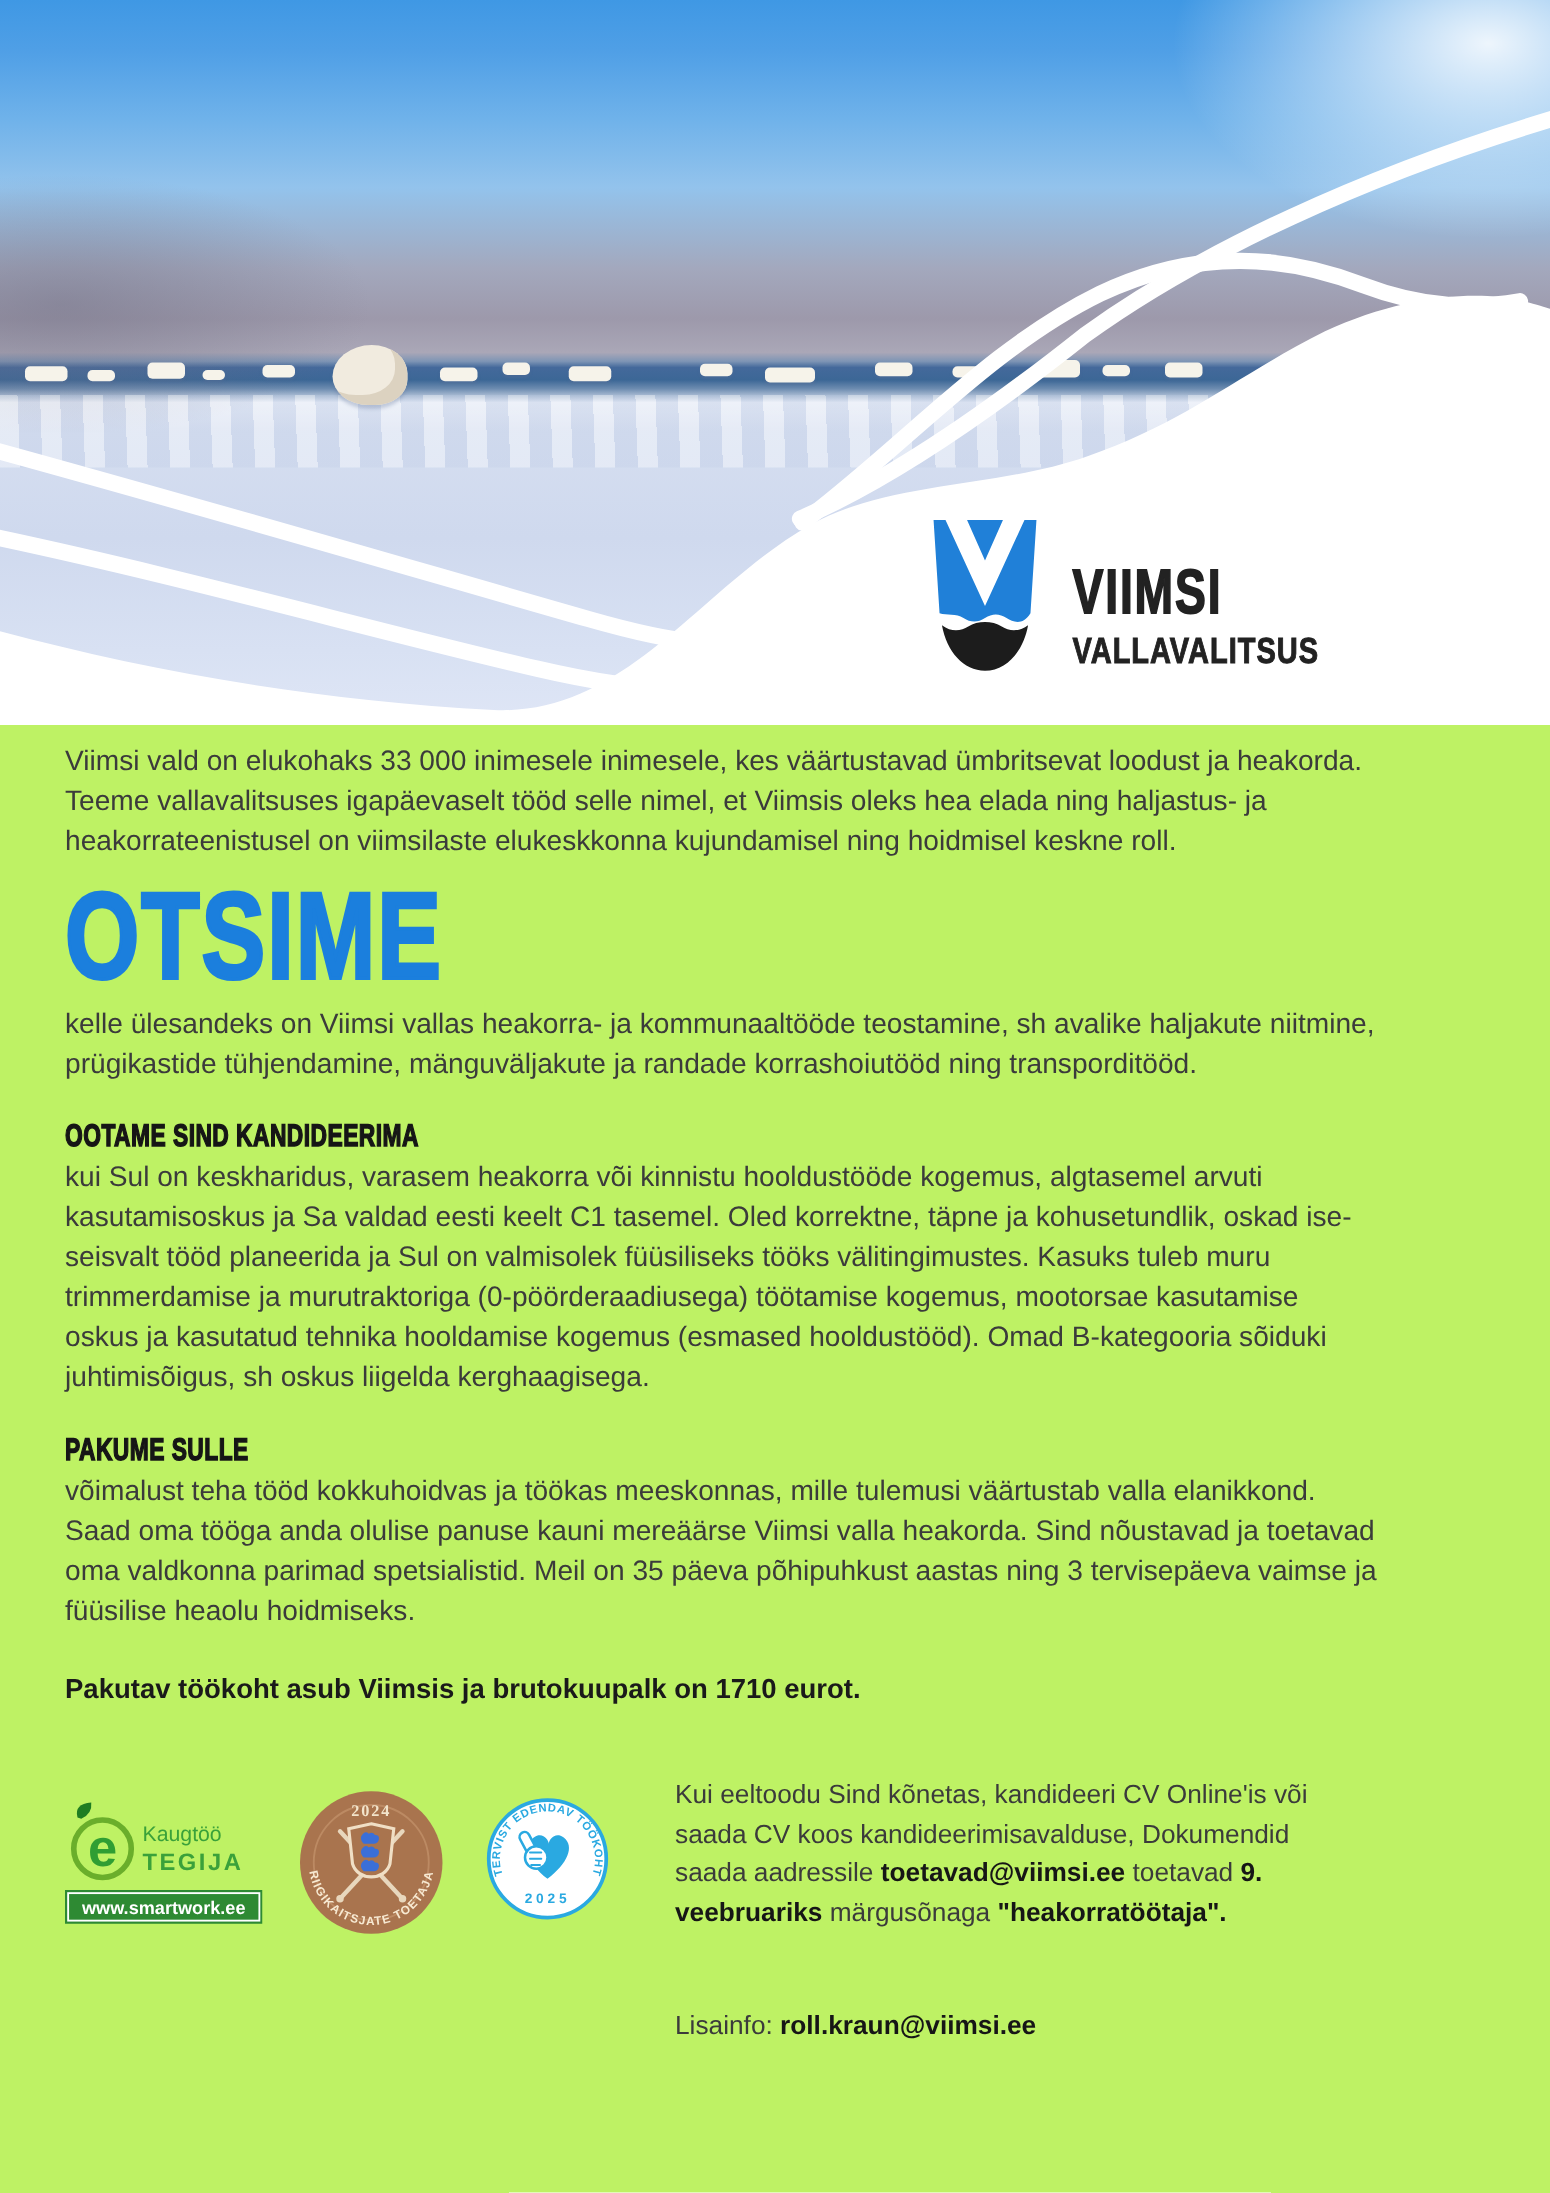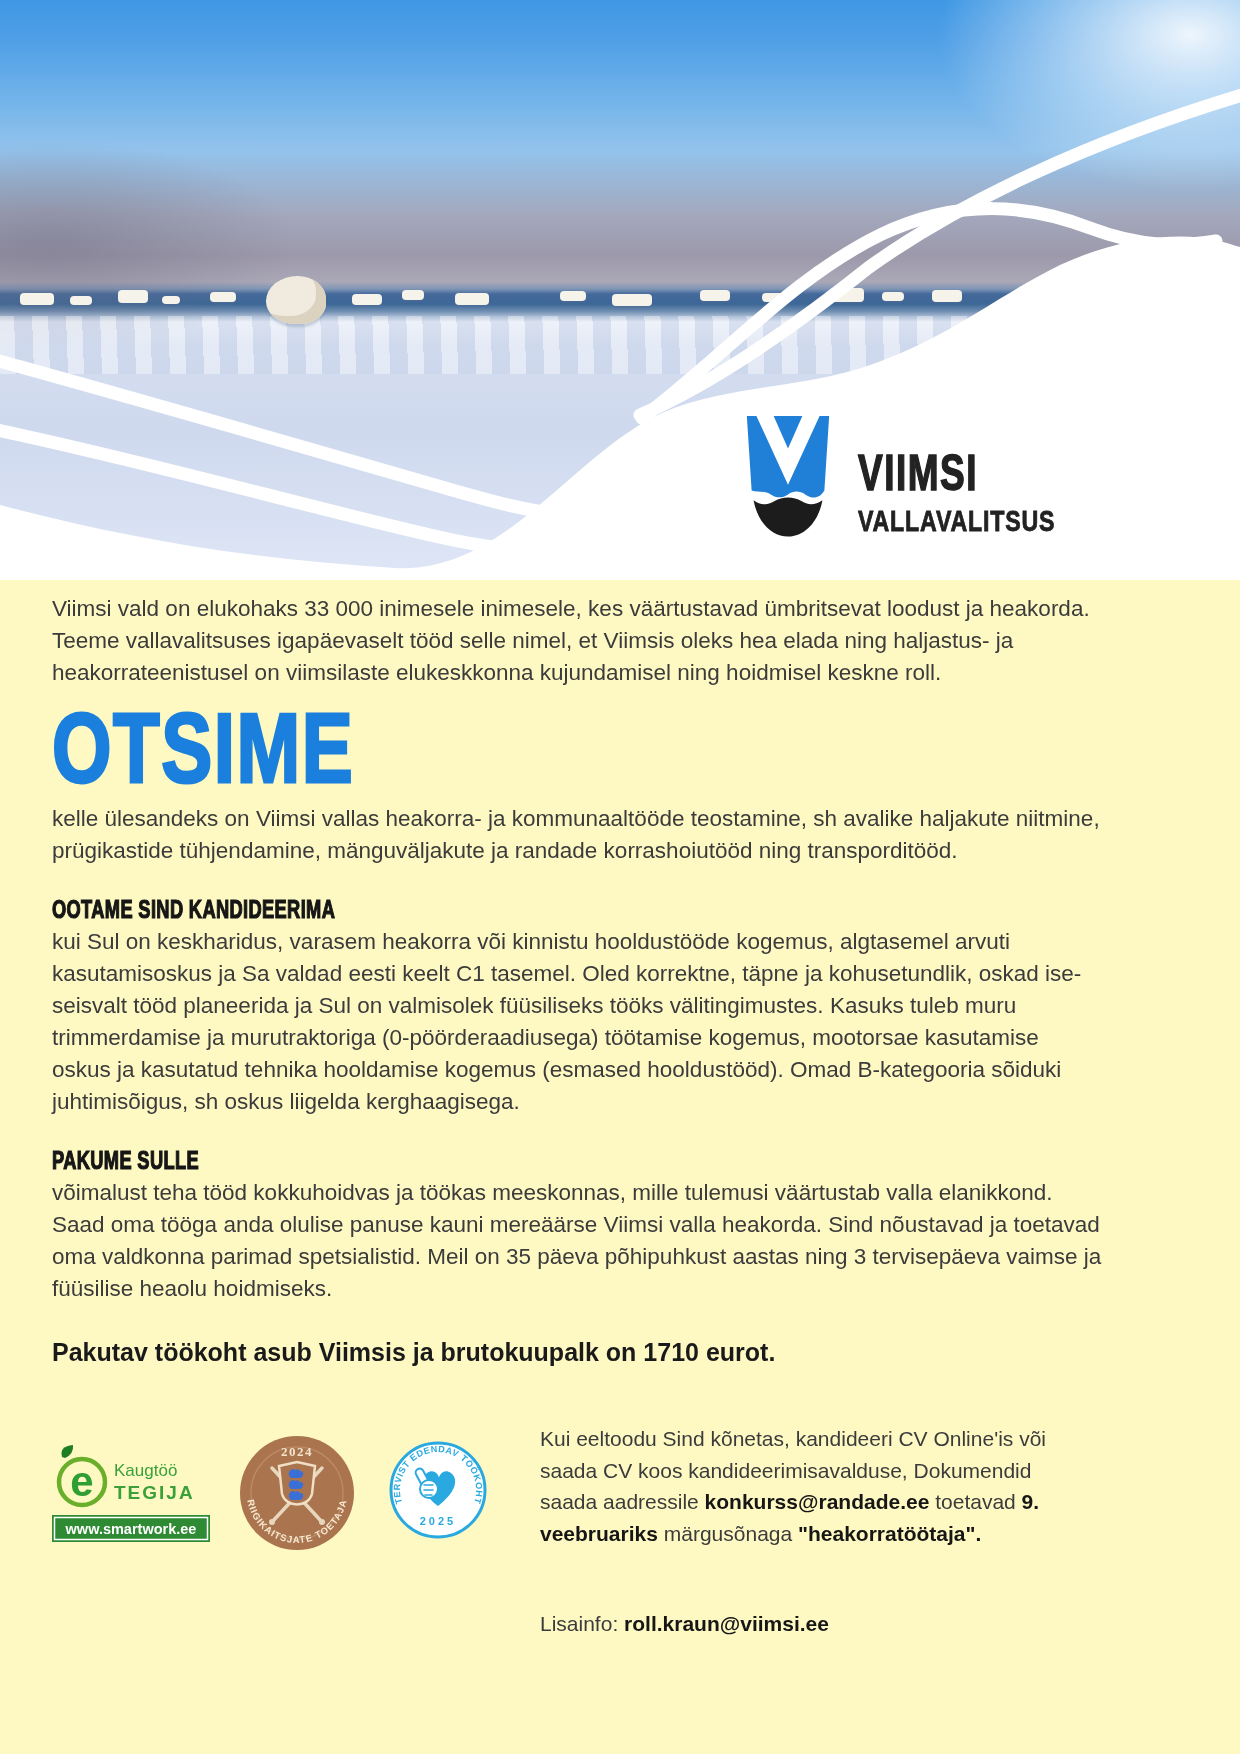--- a/index.html
+++ b/index.html
@@ -1,16 +1,16 @@
 <!DOCTYPE html>
 <html><head>
 <meta charset="utf-8">
 <style>
   html,body{margin:0;padding:0;background:#fff;}
-  .page{position:relative;width:1240px;height:1754px;background:#fef9c3;
+  .page{position:relative;width:1240px;height:1754px;background:#bef264;
         font-family:"Liberation Sans",sans-serif;overflow:hidden;color:#383838;}
 
   
   .hero{position:relative;width:1240px;height:580px;}
   .photo{position:absolute;inset:0;
     background:linear-gradient(180deg,
       #3f98e4 0px,#4f9fe6 40px,#6fb2ea 95px,#93c3ec 150px,
       #a3a8bd 215px,#9d99ab 255px,#aaa7b7 282px,
       #7e95b5 289px,#44699b 294px,#3c6796 304px,#6d8cb0 311px,
       #e3e9f5 322px,#d5def0 345px,#cfd9ee 430px,#d8e1f3 520px,#dfe6f6 580px);}
@@ -42,21 +42,21 @@
   .otsime{display:inline-block;font-size:98px;font-weight:800;color:#1b7fdd;letter-spacing:2px;
     transform:scaleX(.78);transform-origin:0 0;-webkit-text-stroke:3px #1b7fdd;}
   .role{display:inline-block;font-size:102px;font-weight:800;color:#121212;letter-spacing:1px;margin-top:-4px;
     transform:scaleX(.8);transform-origin:0 0;-webkit-text-stroke:3px #121212;}
   .lede{margin-top:6px;}
   .sec-head{margin:29px 0 0;font-size:25px;font-weight:800;color:#161616;line-height:1.05;
     display:block;}
   .sec-head span{display:inline-block;transform:scaleX(.73);transform-origin:0 0;
     -webkit-text-stroke:1.2px #161616;letter-spacing:.5px;white-space:nowrap;}
   .sec-body{margin-top:4px;}
-  .salary{margin:33px 0 0;font-size:25px;font-weight:700;color:#1a1a1a;}
+  .salary{margin:33px 0 0;font-size:22px;font-weight:700;color:#1a1a1a;}
 
   
   .bottom-row{display:flex;align-items:flex-start;margin-top:25px;}
   .badges{width:468px;display:flex;align-items:flex-start;gap:26px;margin-top:40px;flex:none;}
   .badge-smartwork{margin-top:12px;}
   .contact{margin-left:20px;width:600px;font-size:21px;line-height:1.5;color:#3b3b3b;white-space:pre-line;}
   .contact b{color:#161616;}
   .lisainfo{margin-top:27px;}
 </style>
 </head>
@@ -199,21 +199,21 @@
             <circle cx="45" cy="57" r="9" fill="#ffffff" stroke="#2aa9e1" stroke-width="2"></circle>
             <path d="M40 53 h9 M40 58 h9 M41 63 h7" stroke="#2aa9e1" stroke-width="1.6" stroke-linecap="round"></path>
           </g>
           <text x="54" y="93" text-anchor="middle" font-size="11" font-weight="bold" letter-spacing="3" fill="#2aa9e1" font-family="Liberation Sans, sans-serif">2025</text>
         </svg>
       </div>
 
       <div class="contact">
         <span>Kui eeltoodu Sind kõnetas, kandideeri CV Online'is või
 saada CV koos kandideerimisavalduse, Dokumendid
-saada aadressile </span><b>konkurss@randade.ee</b><span> toetavad </span><b>9.
+saada aadressile </span><b>toetavad@viimsi.ee</b><span> toetavad </span><b>9.
 veebruariks</b><span> märgusõnaga </span><b>"heakorratöötaja".</b>
         <div class="lisainfo">
           <span>Lisainfo: </span><b>roll.kraun@viimsi.ee</b>
         </div>
         
       </div>
     </div>
 
   </div>
 </div>

